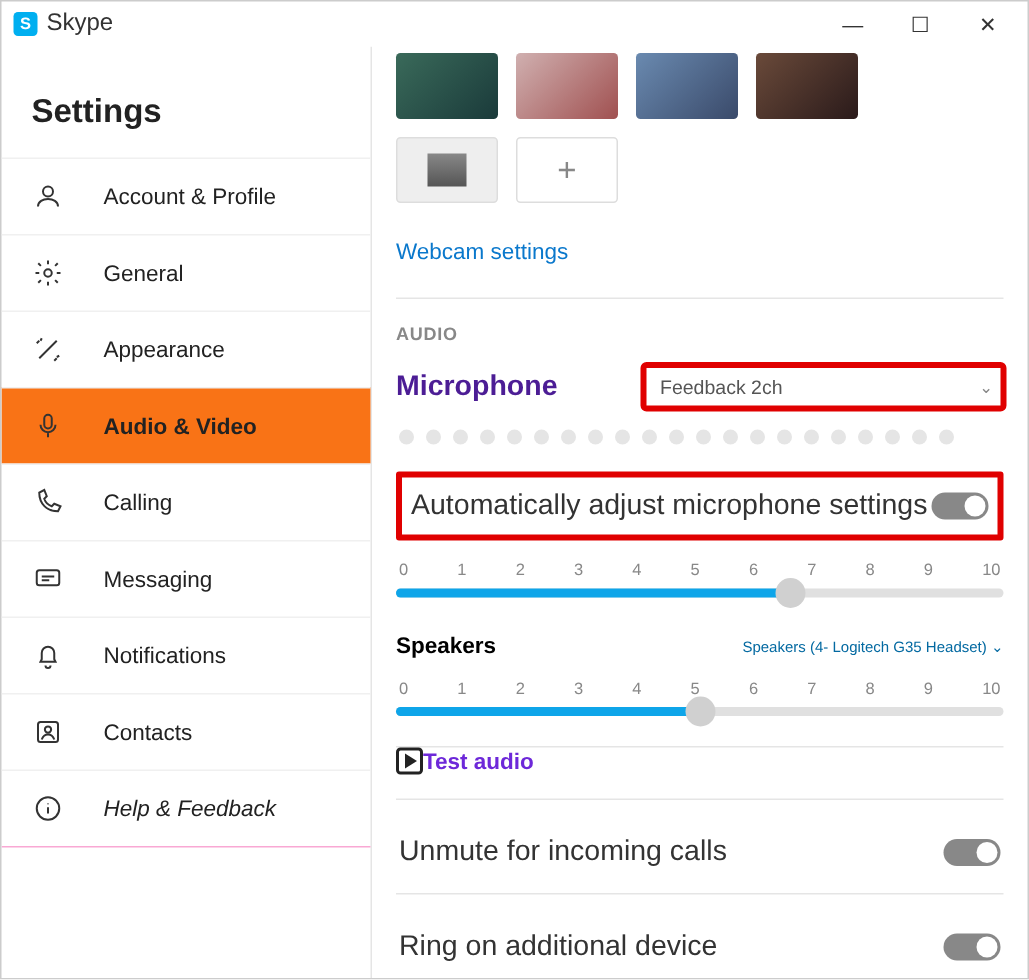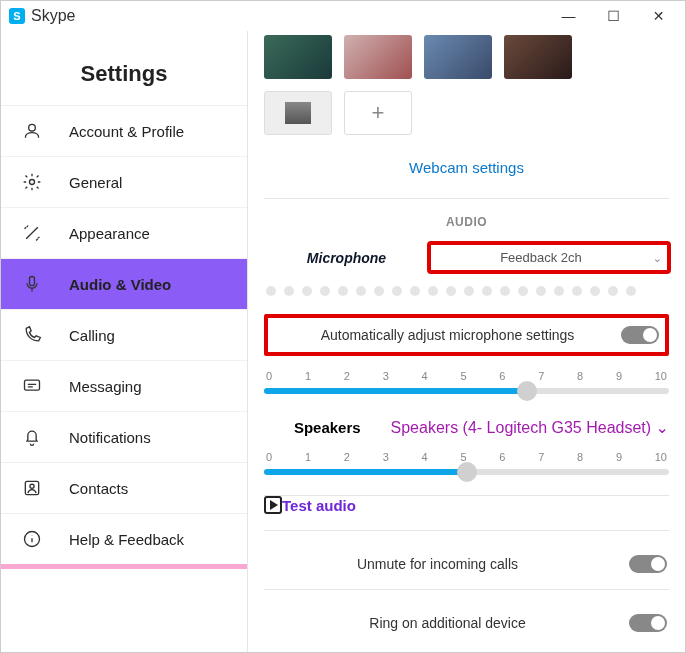--- a/index.html
+++ b/index.html
@@ -3,60 +3,60 @@
 <meta charset="utf-8">
 <style>
   * { box-sizing: border-box; margin: 0; padding: 0; font-family: "Segoe UI", Arial, sans-serif; }
   body { background: #fff; width: 686px; height: 653px; overflow: hidden; }
   .window { width: 686px; height: 653px; display: flex; flex-direction: column; border: 1px solid #ccc; }
   .titlebar { height: 30px; display: flex; align-items: center; padding: 0 4px; }
   .titlebar .app-icon { width: 16px; height: 16px; background: #00aff0; border-radius: 3px; margin: 0 6px 0 4px; display:flex; align-items:center; justify-content:center; color:#fff; font-size:11px; font-weight:bold;}
   .titlebar .title { font-size: 16px; color: #333; flex: 1; }
   .winbtns { display: flex; }
   .winbtn { width: 45px; height: 28px; display:flex; align-items:center; justify-content:center; font-size:14px; color:#333; }
-  .body { flex: 1; display: flex; overflow: hidden; text-align: center; }
+  .body { flex: 1; display: flex; overflow: hidden; }
   .sidebar { width: 247px; border-right: 1px solid #e5e5e5; padding-top: 30px; }
   .sidebar h1 { font-size: 22px; font-weight: 700; color: #222; padding: 0 20px 18px 20px; }
   .nav-item { display: flex; align-items: center; padding: 14px 20px; font-size: 15px; color: #222; cursor: pointer; border-top: 1px solid #f0f0f0; gap: 12px; }
-  .nav-item:last-child { border-bottom: 5px solid #f9a8d4; }
-  .nav-item.active { background: #8b5cf6; font-weight: 600; }
+  .nav-item:last-child { border-bottom: 1px solid #f9a8d4; font-style: italic; }
+  .nav-item.active { background: #f97316; font-weight: 600; }
   .nav-item .icon { width: 22px; height: 22px; margin-right: 14px; display:flex; align-items:center; justify-content:center; }
   .nav-item svg { stroke: #333; fill: none; stroke-width: 1.6; }
   .content { flex: 1; padding: 0 16px 12px 16px; overflow-y: auto; }
   .thumbs { display: flex; gap: 12px; flex-wrap: wrap; margin-top: 4px; }
   .thumb { width: 68px; height: 44px; border-radius: 3px; background: linear-gradient(135deg,#5a7a8a,#2a3a4a); }
   .thumb.t1 { background: linear-gradient(135deg,#3a6a5a,#1a3a3a); }
   .thumb.t2 { background: linear-gradient(135deg,#d0b0b0,#a05050); }
   .thumb.t3 { background: linear-gradient(135deg,#6a8ab0,#3a4a6a); }
   .thumb.t4 { background: linear-gradient(135deg,#6a4a3a,#2a1a1a); }
   .thumb.t5 { background: #eee; border:1px solid #ddd; position:relative; }
   .thumb.t5::after { content:''; position:absolute; inset:10px 20px; background:linear-gradient(#888,#555);}
   .thumb.add { background: #fff; border: 1px solid #ddd; display:flex; align-items:center; justify-content:center; color:#888; font-size:22px; font-weight:300; }
   .link { color: #0a78cc; font-size: 15px; margin-top: 24px; display: block; }
   .section-divider { border-top: 1px solid #e5e5e5; margin: 22px 0 16px 0; }
   .section-label { font-size: 12px; color: #888; font-weight: 600; letter-spacing: .5px; }
   .row { display: flex; align-items: center; margin-top: 14px; }
-  .row .label { font-size: 14px; font-weight: 600; color: #0f172a; flex: 0 0 165px; font-style: italic; }
+  .row .label { font-size: 19px; font-weight: 600; color: #4c1d95; flex: 0 0 165px; }
   .select { flex: 1; border: 1px solid #d0d0d0; border-radius: 2px; padding: 6px 26px 6px 10px; font-size: 13px; color: #555; position: relative; }
   .select .chev { position: absolute; right: 6px; top: 50%; transform: translateY(-50%); color:#888; font-size:11px; }
   .highlight { outline: 4px solid #e00000; outline-offset: -2px; }
   .dots { display:flex; gap:8px; margin-top:14px; padding:0 2px; }
   .dot { width:10px; height:10px; border-radius:50%; background:#e5e5e5; }
-  .toggle-row { display:flex; align-items:center; margin-top:18px; font-size:14px; color:#333; padding:8px 6px; }
+  .toggle-row { display:flex; align-items:center; margin-top:18px; font-size:19px; color:#333; padding:8px 6px; }
   .toggle-row .lbl { flex:1; }
   .toggle { width:38px; height:18px; background:#888; border-radius:10px; position:relative; flex-shrink:0; }
   .toggle .knob { position:absolute; width:14px; height:14px; background:#fff; border-radius:50%; top:2px; right:2px; }
   .toggle-row.boxed { border:4px solid #e00000; border-radius:2px; }
   .slider-scale { display:flex; justify-content:space-between; font-size:11px; color:#888; margin-top:14px; padding:0 2px;}
   .slider-track { position:relative; height:6px; background:#e0e0e0; border-radius:3px; margin-top:6px; }
   .slider-fill { position:absolute; height:6px; background:#0ea5e9; border-radius:3px; }
   .slider-thumb { position:absolute; width:20px; height:20px; background:#d0d0d0; border-radius:50%; top:-7px; transform:translateX(-50%); }
   .spk-row { display:flex; align-items:center; margin-top:24px; }
   .spk-row .label { font-size:15px; font-weight:600; flex:1; }
-  .spk-row .value { font-size:16px; color:#a21caf; }
+  .spk-row .value { font-size:10px; color:#0369a1; }
   .test-audio { display:flex; align-items:center; font-size:15px; font-weight:600; color:#6d28d9; }
   .test-audio .play-wrap { width:18px; height:18px; border:2px solid #222; border-radius:3px; display:flex; align-items:center; justify-content:center; position:relative;}
   .test-audio .play-wrap::after{content:''; width:0; height:0; border-left:8px solid #222; border-top:5px solid transparent; border-bottom:5px solid transparent; margin-left:2px;}
 </style>
 </head>
 <body>
 
 <div class="window">
   <div class="titlebar">
     <div class="app-icon">S</div>

